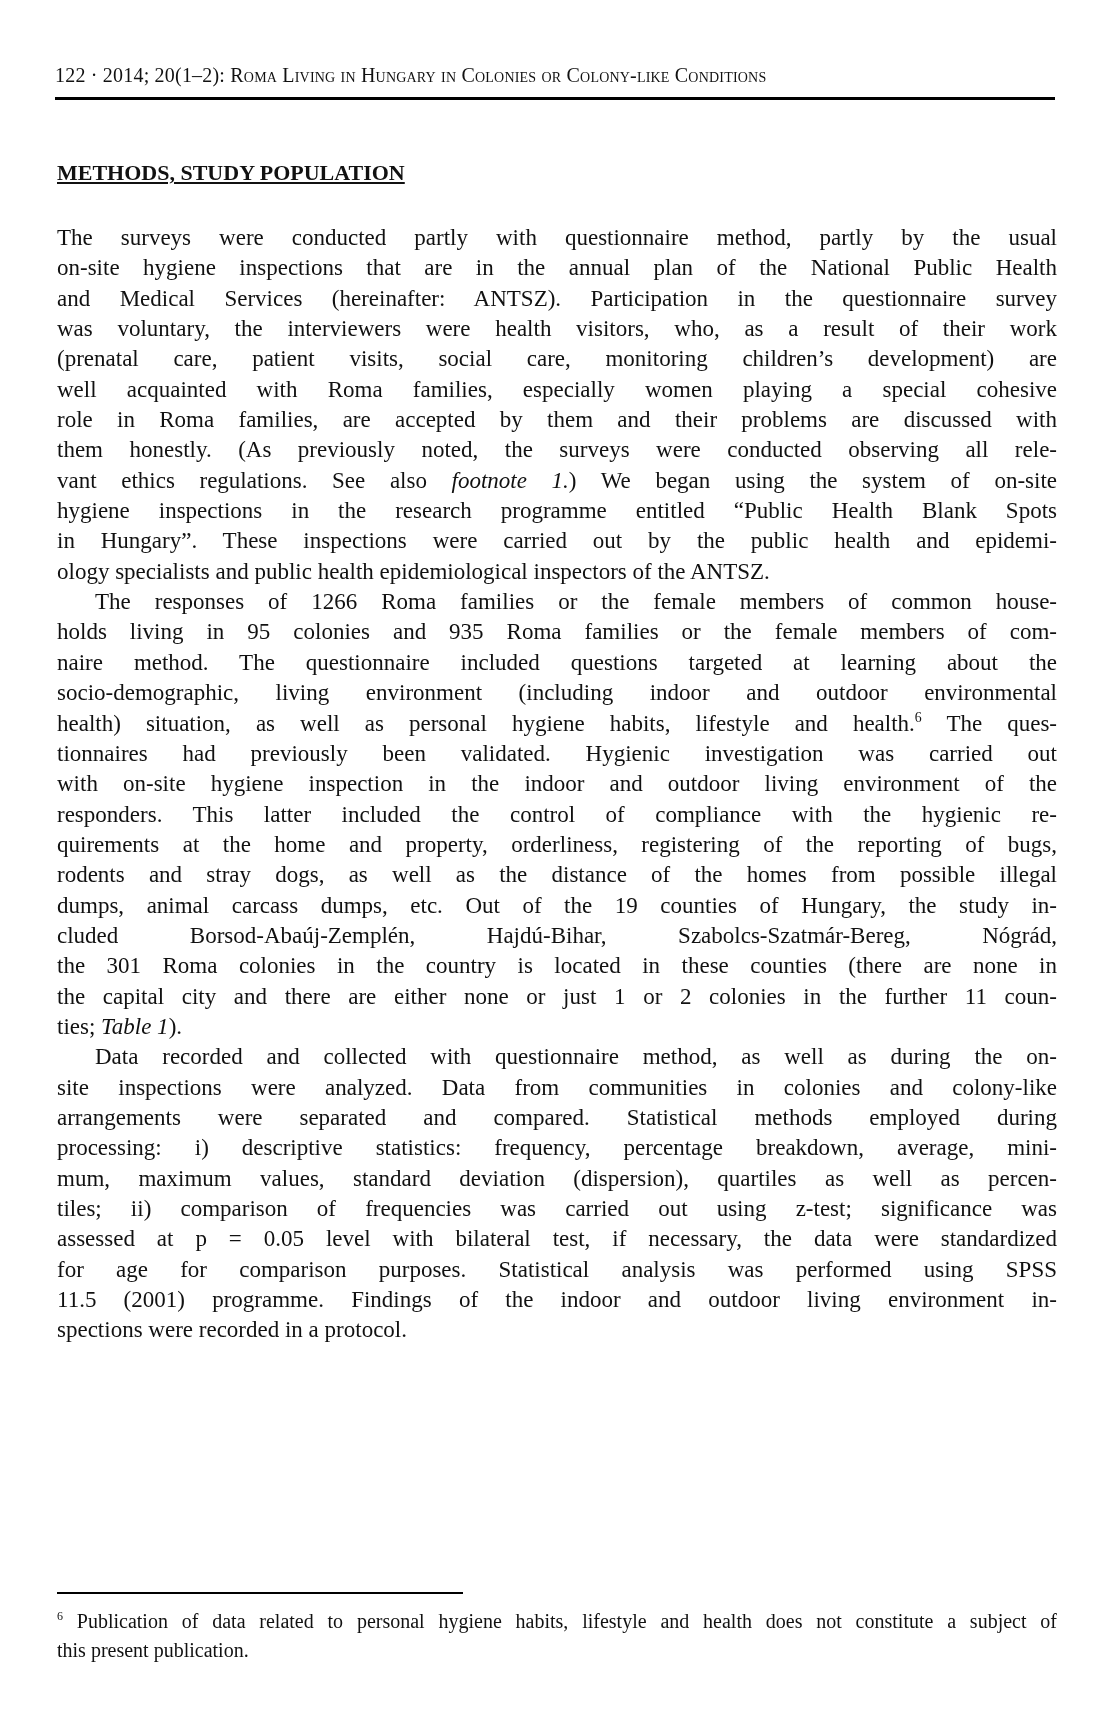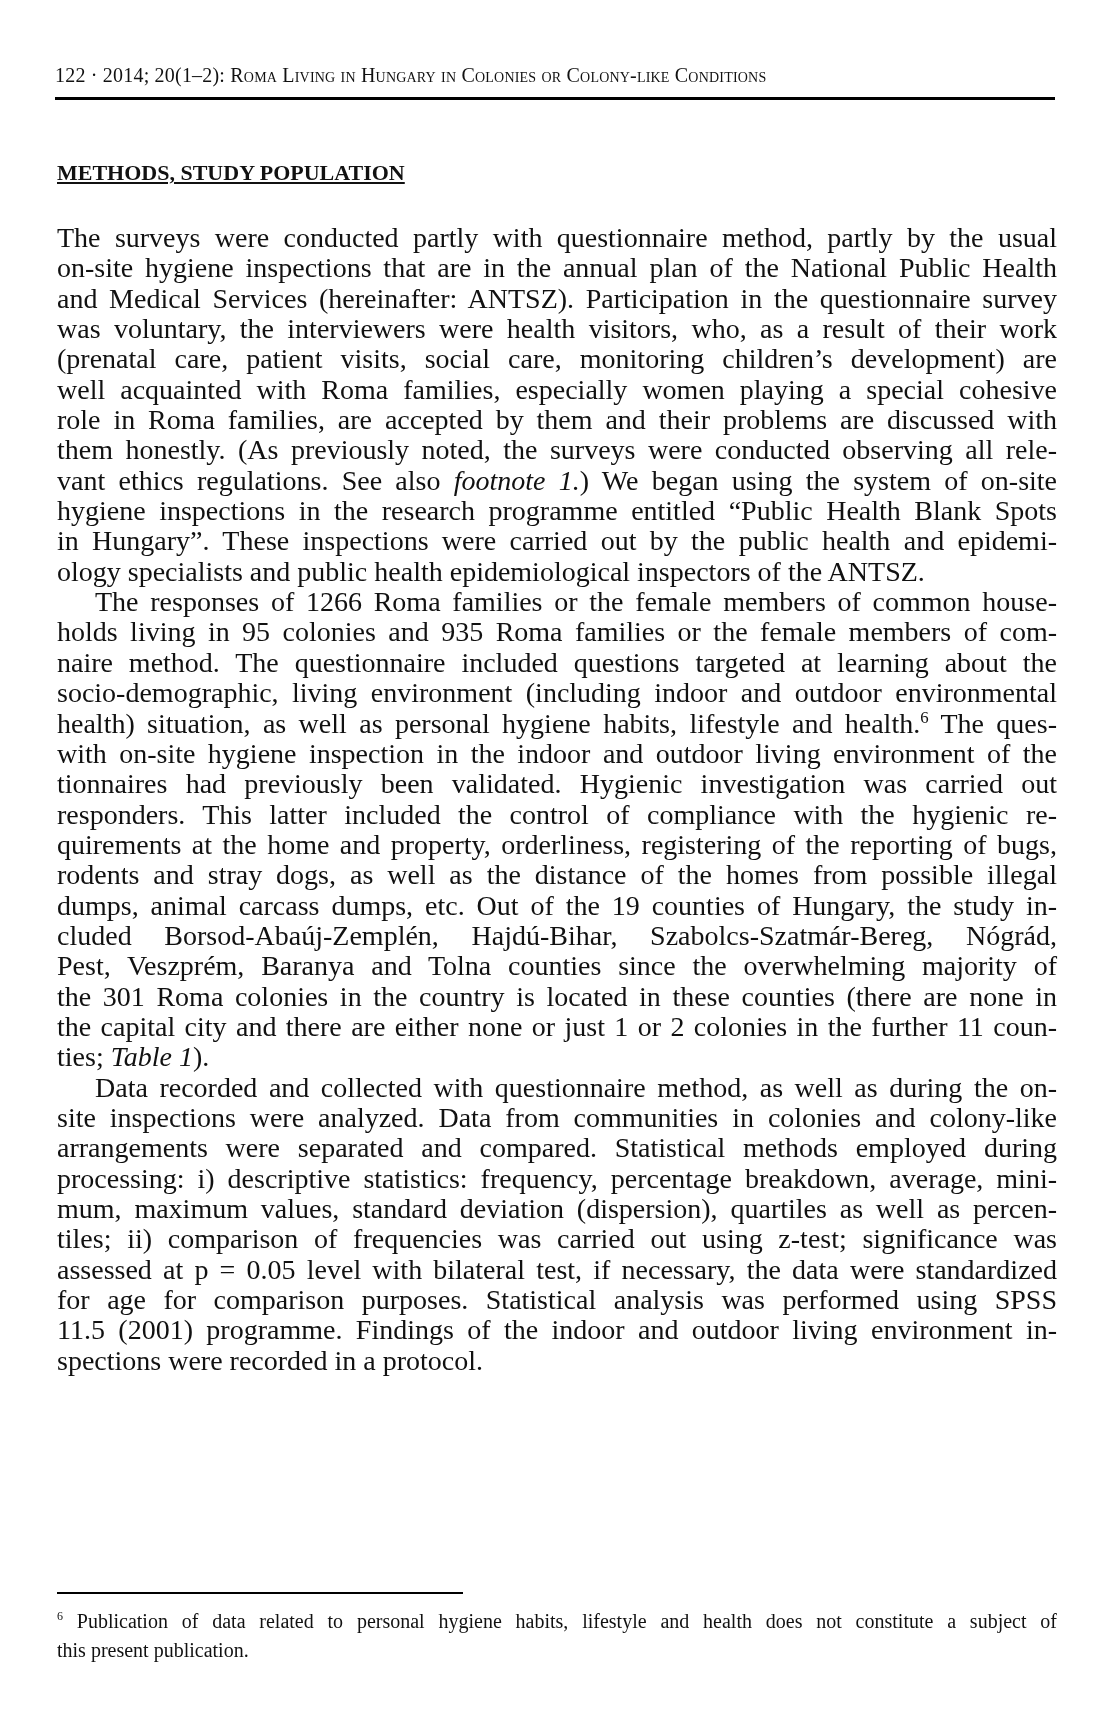--- a/index.html
+++ b/index.html
@@ -2,21 +2,21 @@
 <html><head>
 <meta charset="utf-8">
 <style>
   html, body { margin: 0; padding: 0; background: #ffffff; }
   body { width: 1112px; height: 1725px; position: relative; overflow: hidden;
          font-family: "Liberation Serif", "DejaVu Serif", serif; color: #111; }
   .header { position: absolute; left: 55px; top: 64px; font-size: 20px; letter-spacing: 0.2px; }
   .header .sc { font-variant: small-caps; }
   .header-rule { position: absolute; left: 55px; top: 97px; width: 1000px; height: 3px; background: #000; }
   .section-title { position: absolute; left: 57px; top: 160px; font-size: 22px; font-weight: bold; text-decoration: underline; }
-  .body-text { position: absolute; left: 57px; top: 223px; width: 1000px; font-size: 28px; line-height: 30.35px; }
+  .body-text { position: absolute; left: 57px; top: 223px; width: 1000px; font-size: 23px; line-height: 30.35px; }
   .line { display: block; white-space: nowrap; text-align: justify; text-align-last: justify; }
   .line.last { text-align-last: left; }
   .line.indent { padding-left: 38px; }
   .body-text i { font-style: italic; }
   sup { font-size: 0.6em; vertical-align: super; line-height: 0; }
   .foot-rule { position: absolute; left: 57px; top: 1592px; width: 406px; height: 2px; background: #000; }
   .footnote { position: absolute; left: 57px; top: 1607px; width: 1000px; font-size: 20px; line-height: 29px; }
 </style>
 </head>
 <body>
@@ -41,28 +41,27 @@
   <span class="line"><span>vant ethics regulations. See also </span><i>footnote 1.</i><span>) We began using the system of on-site</span></span>
   <span class="line">hygiene inspections in the research programme entitled “Public Health Blank Spots</span>
   <span class="line">in Hungary”. These inspections were carried out by the public health and epidemi-</span>
   <span class="line last">ology specialists and public health epidemiological inspectors of the ANTSZ.</span>
 
   <span class="line indent">The responses of 1266 Roma families or the female members of common house-</span>
   <span class="line">holds living in 95 colonies and 935 Roma families or the female members of com-</span>
   <span class="line">naire method. The questionnaire included questions targeted at learning about the</span>
   <span class="line">socio-demographic, living environment (including indoor and outdoor environmental</span>
   <span class="line"><span>health) situation, as well as personal hygiene habits, lifestyle and health.</span><sup>6</sup><span> The ques-</span></span>
+  <span class="line">tionnaires had previously been validated. Hygienic investigation was carried out</span>
   <span class="line">with on-site hygiene inspection in the indoor and outdoor living environment of the</span>
-  <span class="line">tionnaires had previously been validated. Hygienic investigation was carried out</span>
   <span class="line">responders. This latter included the control of compliance with the hygienic re-</span>
   <span class="line">quirements at the home and property, orderliness, registering of the reporting of bugs,</span>
   <span class="line">rodents and stray dogs, as well as the distance of the homes from possible illegal</span>
   <span class="line">dumps, animal carcass dumps, etc. Out of the 19 counties of Hungary, the study in-</span>
   <span class="line">cluded Borsod-Abaúj-Zemplén, Hajdú-Bihar, Szabolcs-Szatmár-Bereg, Nógrád,</span>
-  <span class="line">Pest, Veszprém, Baranya and Tolna counties since the overwhelming majority of</span>
   <span class="line">the 301 Roma colonies in the country is located in these counties (there are none in</span>
   <span class="line">the capital city and there are either none or just 1 or 2 colonies in the further 11 coun-</span>
   <span class="line last"><span>ties; </span><i>Table 1</i><span>).</span></span>
 
   <span class="line indent">Data recorded and collected with questionnaire method, as well as during the on-</span>
   <span class="line">site inspections were analyzed. Data from communities in colonies and colony-like</span>
   <span class="line">arrangements were separated and compared. Statistical methods employed during</span>
   <span class="line">processing: i) descriptive statistics: frequency, percentage breakdown, average, mini-</span>
   <span class="line">mum, maximum values, standard deviation (dispersion), quartiles as well as percen-</span>
   <span class="line">tiles; ii) comparison of frequencies was carried out using z-test; significance was</span>

